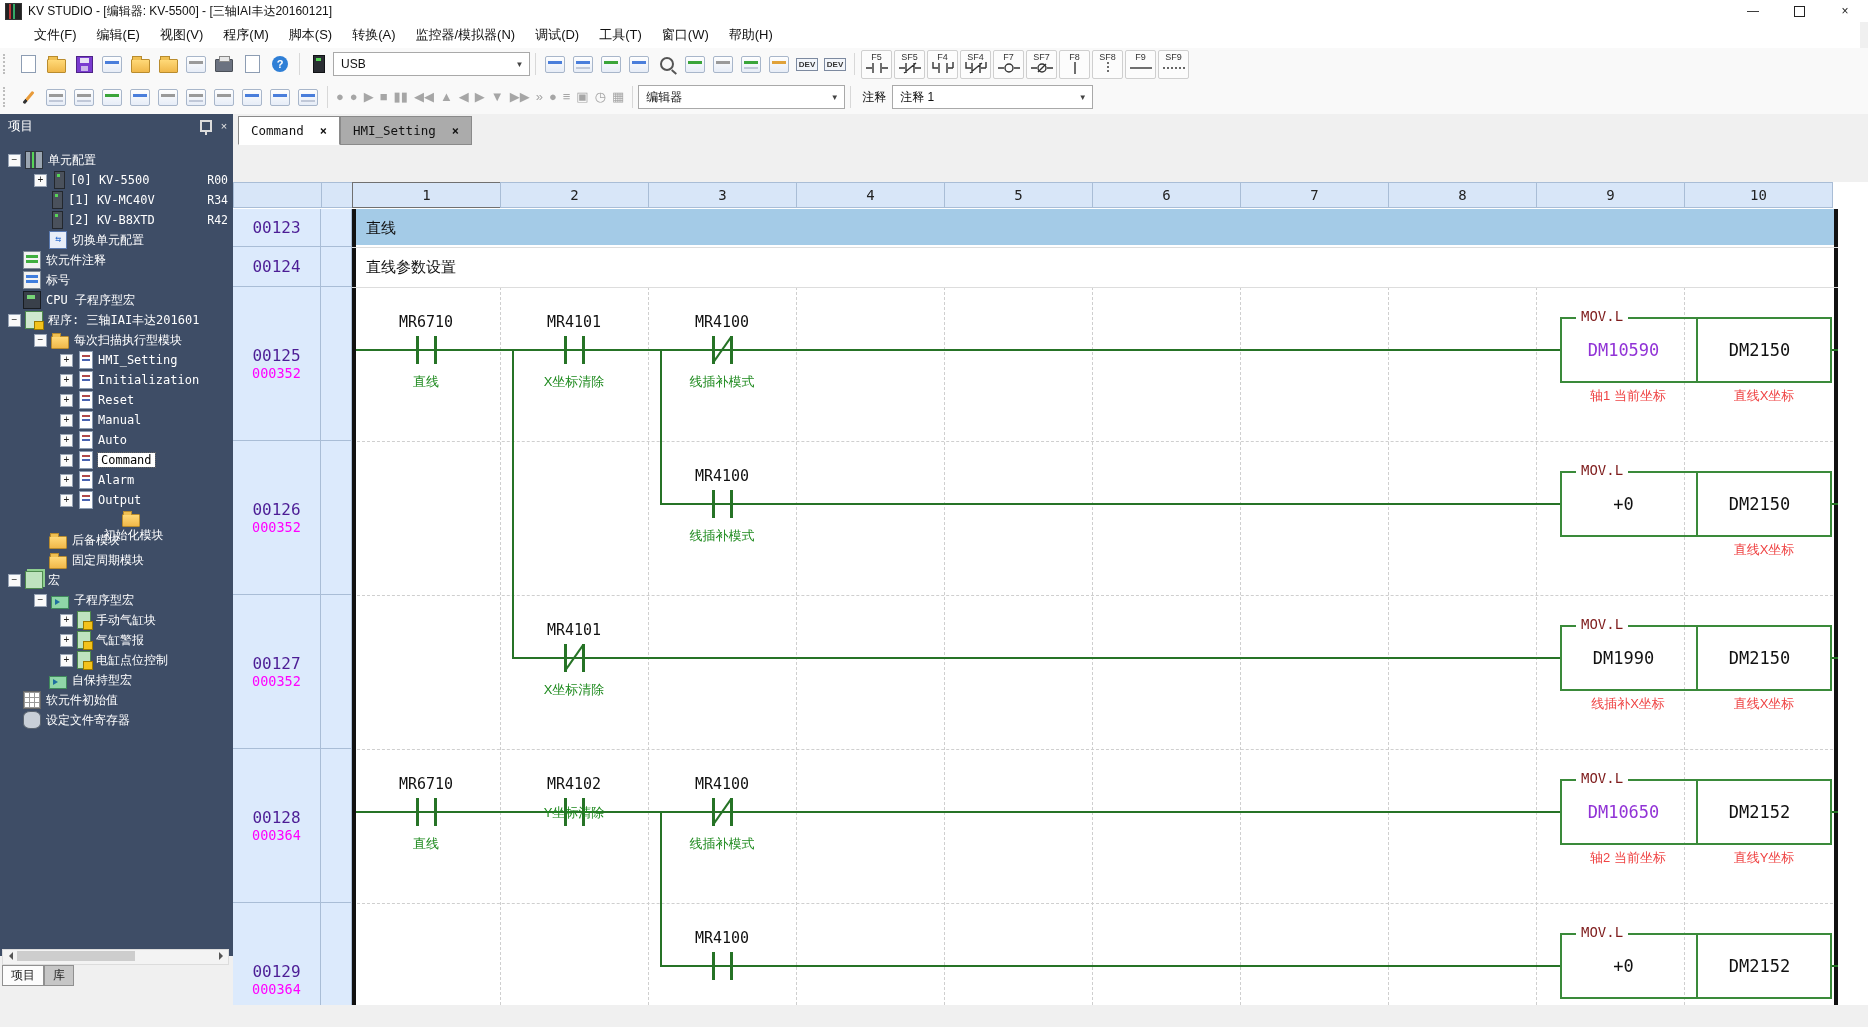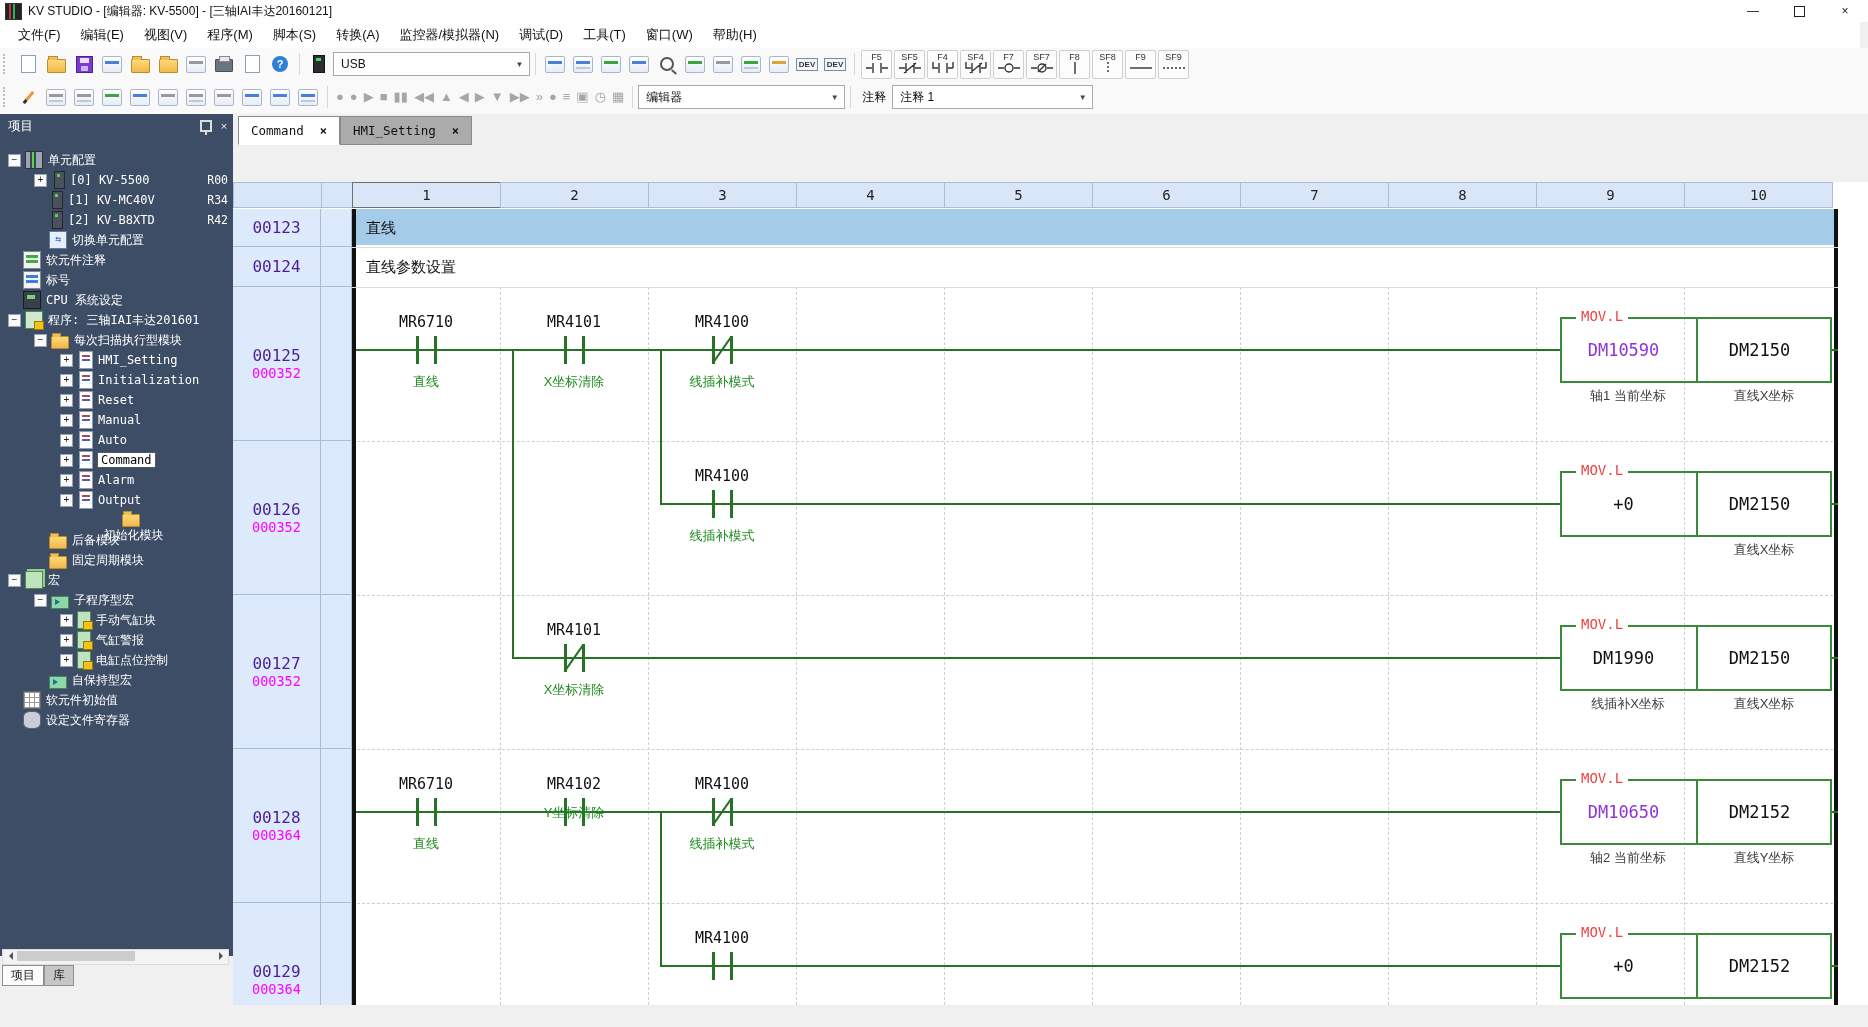--- a/index.html
+++ b/index.html
@@ -7,21 +7,21 @@
        font-family:"Liberation Sans",sans-serif;color:#111;font-size:13px;}
   
   .titlebar{position:absolute;left:0;top:0;right:0;height:22px;background:#fff;display:flex;align-items:center;}
   .appicon{width:15px;height:15px;margin:0 6px 0 5px;background:
      linear-gradient(90deg,#222 0 3px,#b33 3px 5px,#222 5px 7px,#3a6 7px 9px,#222 9px 15px);border:1px solid #333;}
   .wtitle{font-size:12px;color:#111;}
   .winbtns{position:absolute;right:0;top:0;display:flex;}
   .winbtn{width:46px;height:22px;display:flex;align-items:center;justify-content:center;font-size:12px;color:#222;}
   .maxbox{width:9px;height:9px;border:1px solid #222;display:inline-block;}
   
-  .menubar{position:absolute;left:0;top:22px;right:8px;height:26px;background:#fff;display:flex;align-items:center;padding-left:8px;border-bottom:1px solid #ececec;}
+  .menubar{position:absolute;left:0;top:22px;right:8px;height:26px;background:#fff;display:flex;align-items:center;padding-left:24px;border-bottom:1px solid #ececec;}
   .menu-item{padding:3px 10px;color:#111;}
   
   .tb{position:absolute;left:0;right:0;background:#f9f9f9;display:flex;align-items:center;}
   .tb1{top:48px;height:32px;border-bottom:1px solid #ededed;}
   .tb2{top:80px;height:34px;border-bottom:1px solid #e4e4e4;}
   .grab{width:5px;height:20px;margin:0 4px 0 3px;border-left:2px dotted #bdbdbd;}
   .sep{width:1px;height:22px;background:#d8d8d8;margin:0 5px;}
   .tbi{width:24px;height:24px;margin:1px 2px;display:flex;align-items:center;justify-content:center;position:relative;}
   .gi{width:18px;height:15px;border:1px solid #a8b6ca;border-radius:2px;background:linear-gradient(#fefefe,#e7edf7);position:relative;}
   .gi::after{content:"";position:absolute;left:2px;right:2px;top:4px;height:3px;background:#4a7edb;}
@@ -109,23 +109,23 @@
   .numwrap{display:flex;flex-direction:column;align-items:center;justify-content:center;height:100%;font-family:"DejaVu Sans Mono",monospace;}
   .rnum{font-size:16px;color:#4c1d95;line-height:19px;}
   .rstep{font-size:13.5px;color:#ff00ff;line-height:17px;}
   .lwire{position:absolute;background:#267326;}
   .lbar{position:absolute;width:3px;height:28px;background:#267326;}
   .lslash{position:absolute;width:32px;height:2px;background:#267326;transform:rotate(-55deg);}
   .dname{position:absolute;width:140px;text-align:center;font-size:15px;color:#111;font-family:"DejaVu Sans Mono",monospace;}
   .dcomm{position:absolute;width:160px;text-align:center;font-size:13px;color:#1e8a1e;}
   .ibox{position:absolute;box-sizing:border-box;border:2px solid #3a8a3a;}
   .ibox .div{position:absolute;left:134px;top:0;bottom:0;width:2px;background:#3a8a3a;}
-  .imn{position:absolute;background:#fff;padding:0 5px;font-size:14px;font-family:"DejaVu Sans Mono",monospace;color:#ef4444;text-align:center;}
+  .imn{position:absolute;background:#fff;padding:0 5px;font-size:14px;font-family:"DejaVu Sans Mono",monospace;color:#7f1d1d;text-align:center;}
   .iop{position:absolute;width:125px;text-align:center;font-size:17px;font-family:"DejaVu Sans Mono",monospace;color:#111;line-height:62px;}
-  .bcomm{position:absolute;width:136px;text-align:center;font-size:13px;color:#404040;}
+  .bcomm{position:absolute;width:136px;text-align:center;font-size:13px;color:#ef4444;}
   .dashv{position:absolute;border-left:1px dashed #cfcfcf;width:0;}
   .dashh{position:absolute;border-top:1px dashed #cfcfcf;height:0;}
   .commtext{position:absolute;font-size:15px;color:#111;}
   
   .statusbar{position:absolute;left:0;bottom:0;right:0;height:22px;background:#f0f0f0;border-top:1px solid #dcdcdc;display:flex;align-items:center;font-size:12px;padding-left:8px;}
   .neticon{position:absolute;right:14px;top:5px;width:14px;height:11px;border-bottom:2px solid #555;}
   .neticon::before,.neticon::after{content:"";position:absolute;top:0;width:5px;height:5px;background:#555;}
   .neticon::before{left:0;} .neticon::after{right:0;}
 </style>
 </head>
@@ -396,21 +396,21 @@
           <span>软元件注释</span>
         </div>
         <div class="trow" style="padding-left: 8px;">
           <span class="expsp"></span>
           <span class="ticon ti-label"></span>
           <span>标号</span>
         </div>
         <div class="trow" style="padding-left: 8px;">
           <span class="expsp"></span>
           <span class="ticon ti-cpu"></span>
-          <span>CPU 系统设定</span>
+          <span>CPU 子程序型宏</span>
         </div>
         <div class="trow" style="padding-left: 8px;">
           <span class="exp">−</span>
           <span class="ticon ti-prog"></span>
           <span>程序: 三轴IAI丰达201601</span>
         </div>
         <div class="trow" style="padding-left: 34px;">
           <span class="exp">−</span>
           <span class="ticon ti-folder"></span>
           <span>每次扫描执行型模块</span>

